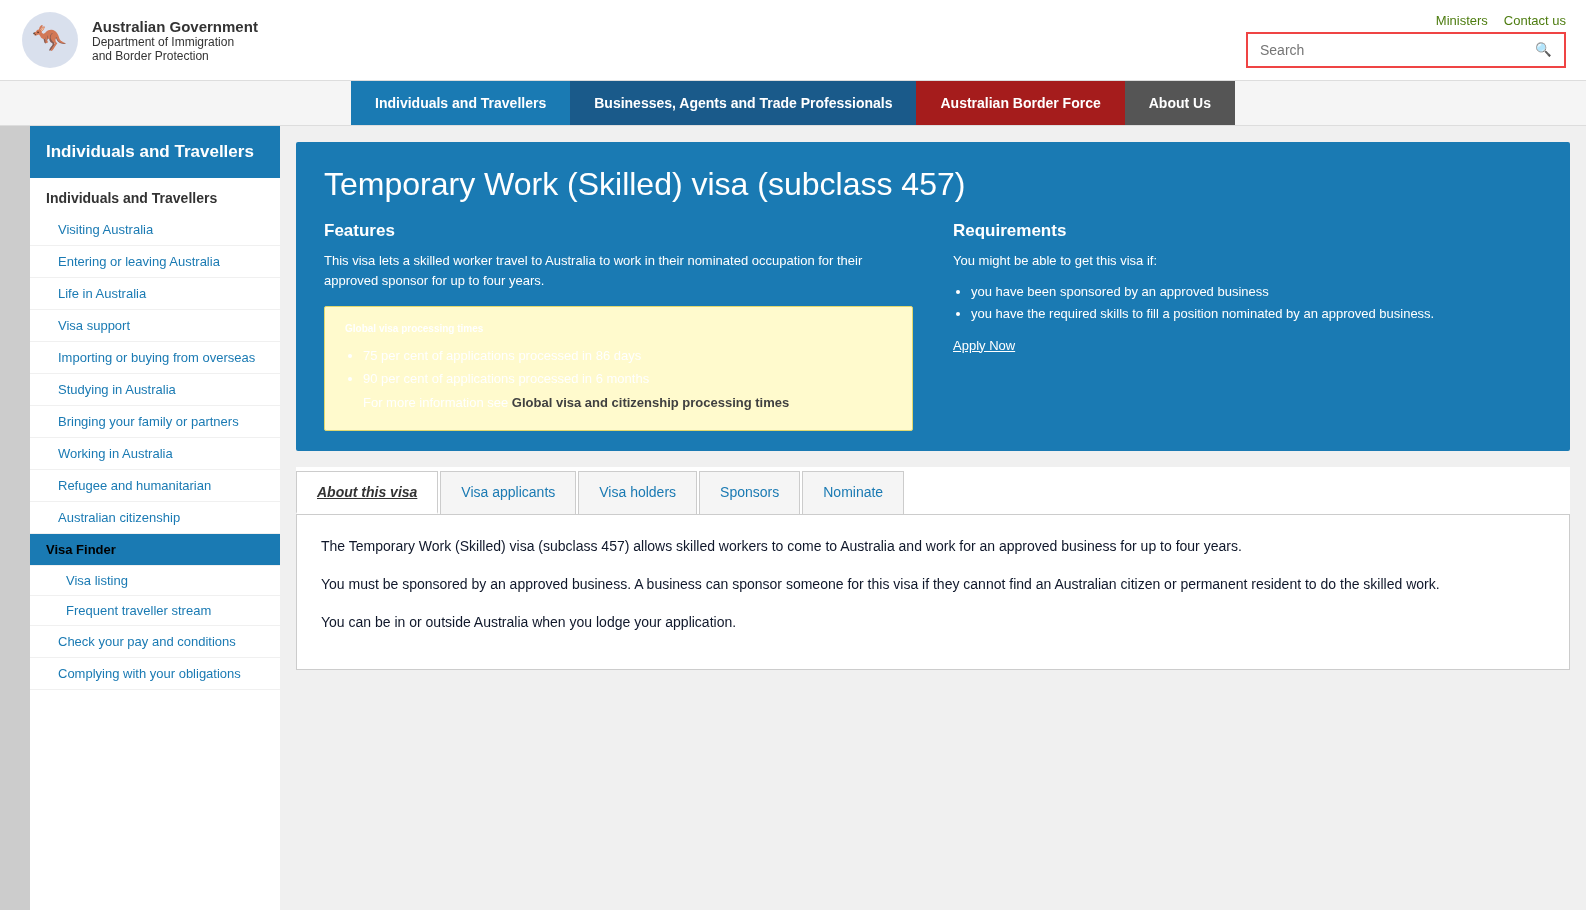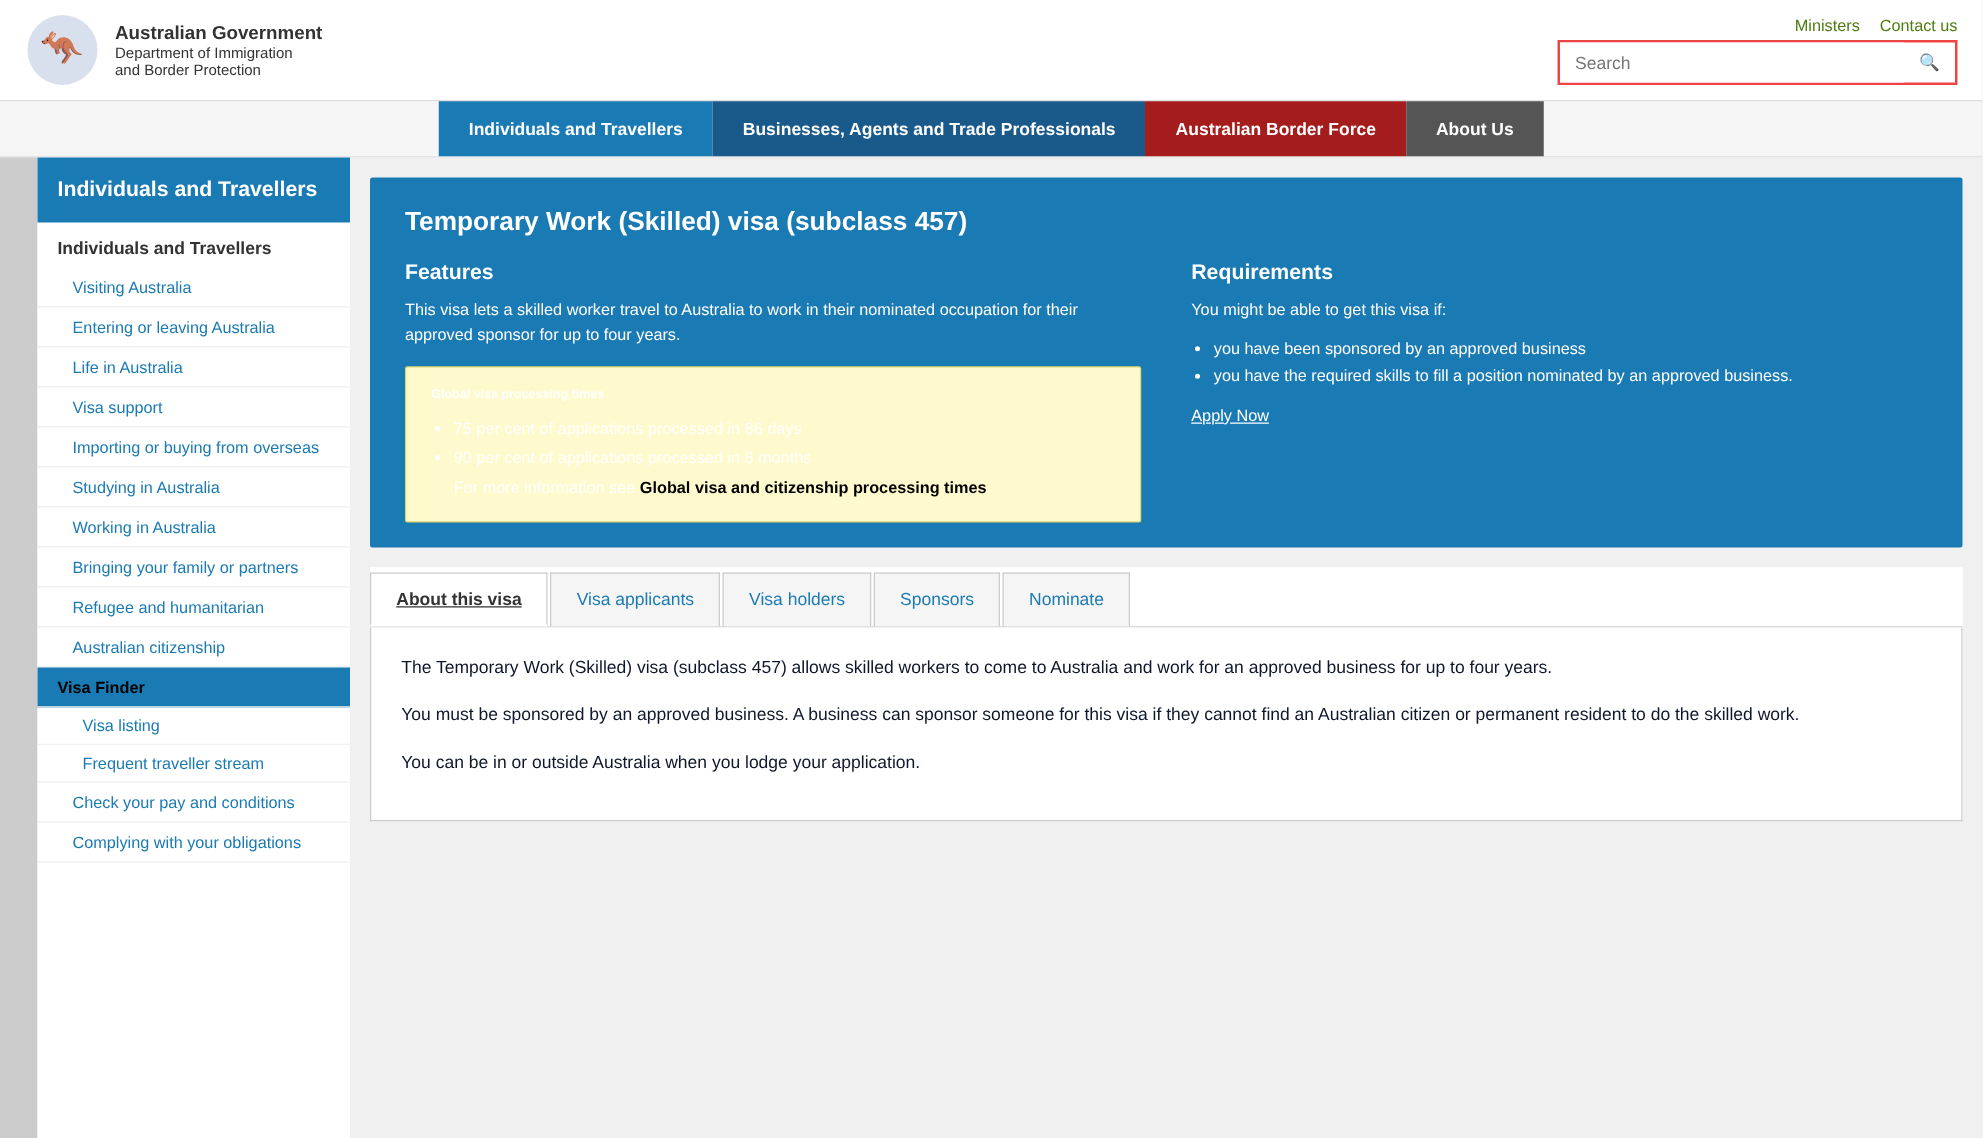--- a/index.html
+++ b/index.html
@@ -159,22 +159,22 @@
 
     
     .visa-hero {
       background: #1a7ab3;
       color: #fff;
       padding: 24px 28px 20px 28px;
       margin-bottom: 16px;
       border-radius: 2px;
     }
     .visa-hero h1 {
-      font-size: 21px;
-      font-weight: bold;
+      font-size: 32px;
+      font-weight: normal;
       margin-bottom: 18px;
     }
     .visa-hero-body {
       display: flex;
       gap: 40px;
     }
     .features-col {
       flex: 1;
     }
     .requirements-col {
@@ -219,21 +219,21 @@
       margin-bottom: 10px;
     }
     .info-box ul {
       margin-left: 18px;
       font-size: 13px;
       line-height: 1.8;
     }
     .info-box .info-link {
       font-weight: bold;
       text-decoration: none;
-      color: #000000;
+      color: #404040;
     }
 
     
     .tabs-section {
       background: #fff;
       padding: 0;
     }
     .tab-bar {
       display: flex;
       border-bottom: 1px solid #ccc;
@@ -249,20 +249,21 @@
       color: #1a7ab3;
       margin-right: 2px;
       margin-top: 4px;
     }
     .tab-item.active {
       background: #fff;
       color: #333;
       font-weight: bold;
       border-bottom: 2px solid #fff;
       text-decoration: underline;
+      font-style: italic;
     }
 
     
     .tab-content {
       background: #fff;
       padding: 20px 24px;
       font-size: 14px;
       line-height: 1.7;
       color: #0f172a;
       border: 1px solid #ccc;
@@ -315,22 +316,22 @@
   <div class="sidebar">
     <div class="sidebar-header">Individuals and Travellers</div>
     <div class="sidebar-section-title">Individuals and Travellers</div>
 
     <div class="sidebar-item">Visiting Australia</div>
     <div class="sidebar-item">Entering or leaving Australia</div>
     <div class="sidebar-item">Life in Australia</div>
     <div class="sidebar-item">Visa support</div>
     <div class="sidebar-item">Importing or buying from overseas</div>
     <div class="sidebar-item">Studying in Australia</div>
+    <div class="sidebar-item">Bringing your family or partners</div>
     <div class="sidebar-item">Working in Australia</div>
-    <div class="sidebar-item">Bringing your family or partners</div>
     <div class="sidebar-item">Refugee and humanitarian</div>
     <div class="sidebar-item">Australian citizenship</div>
     <div class="sidebar-item active">Visa Finder</div>
     <div class="sidebar-sub-item">Visa listing</div>
     <div class="sidebar-sub-item">Frequent traveller stream</div>
     <div class="sidebar-item">Check your pay and conditions</div>
     <div class="sidebar-item">Complying with your obligations</div>
   </div>
 
   <div class="main-content">

